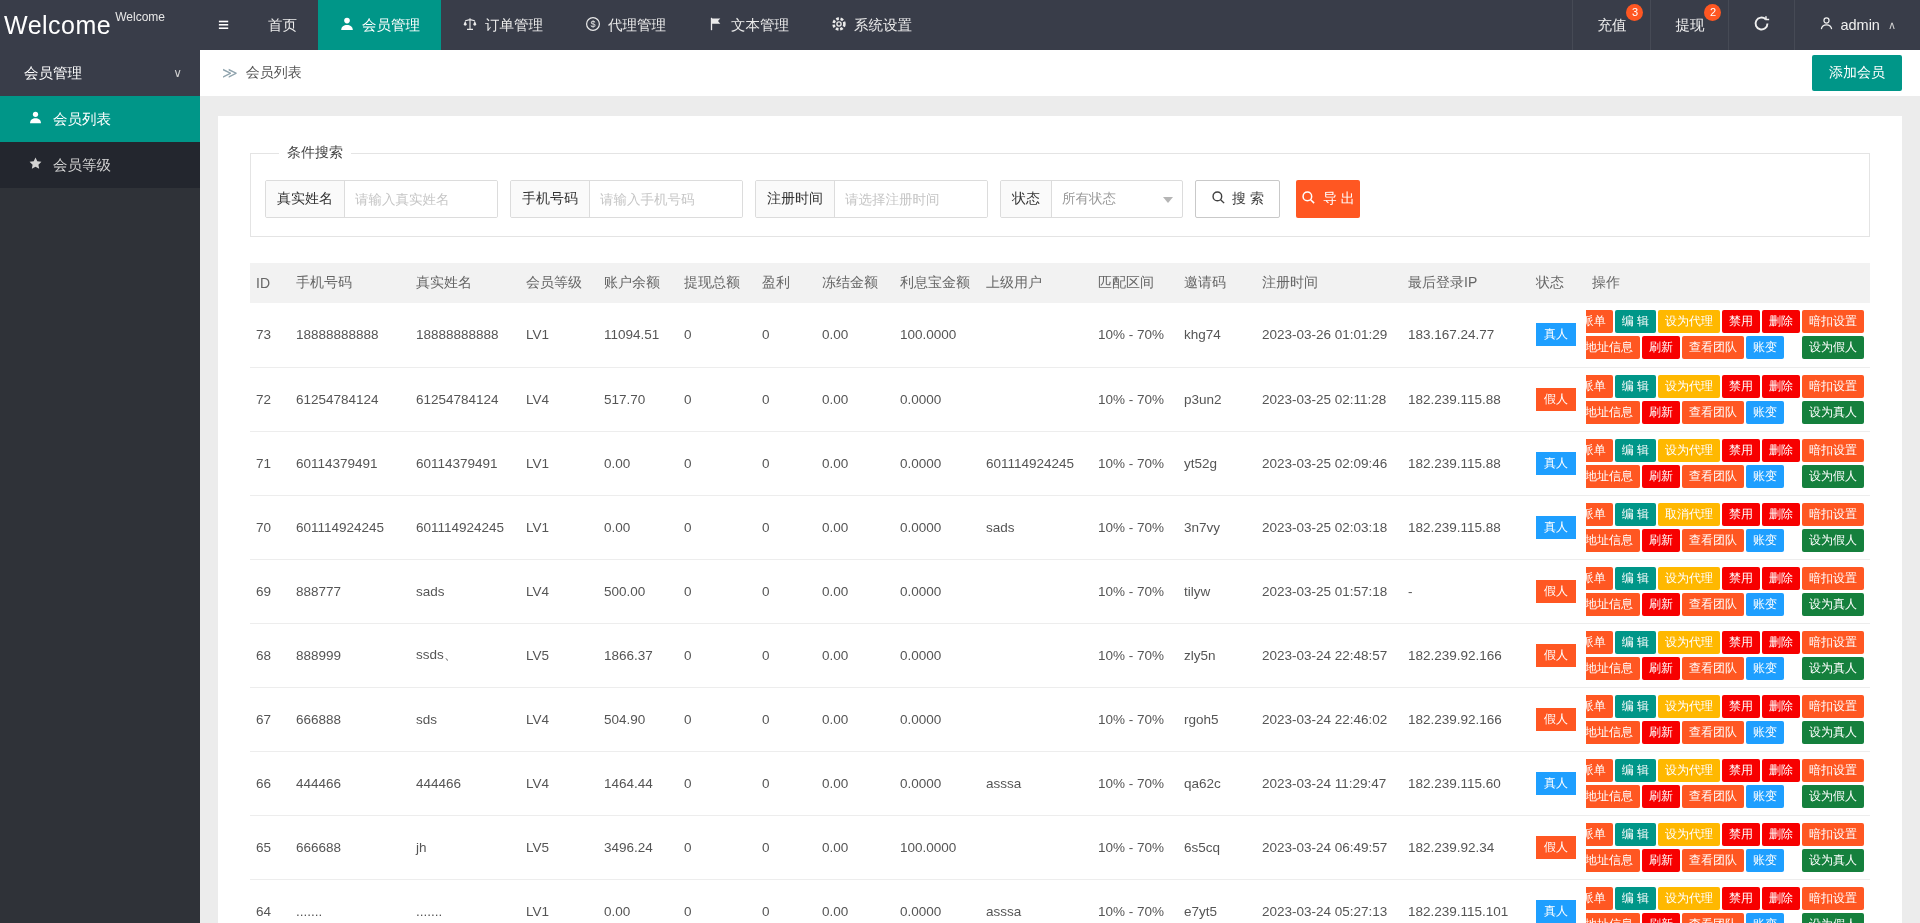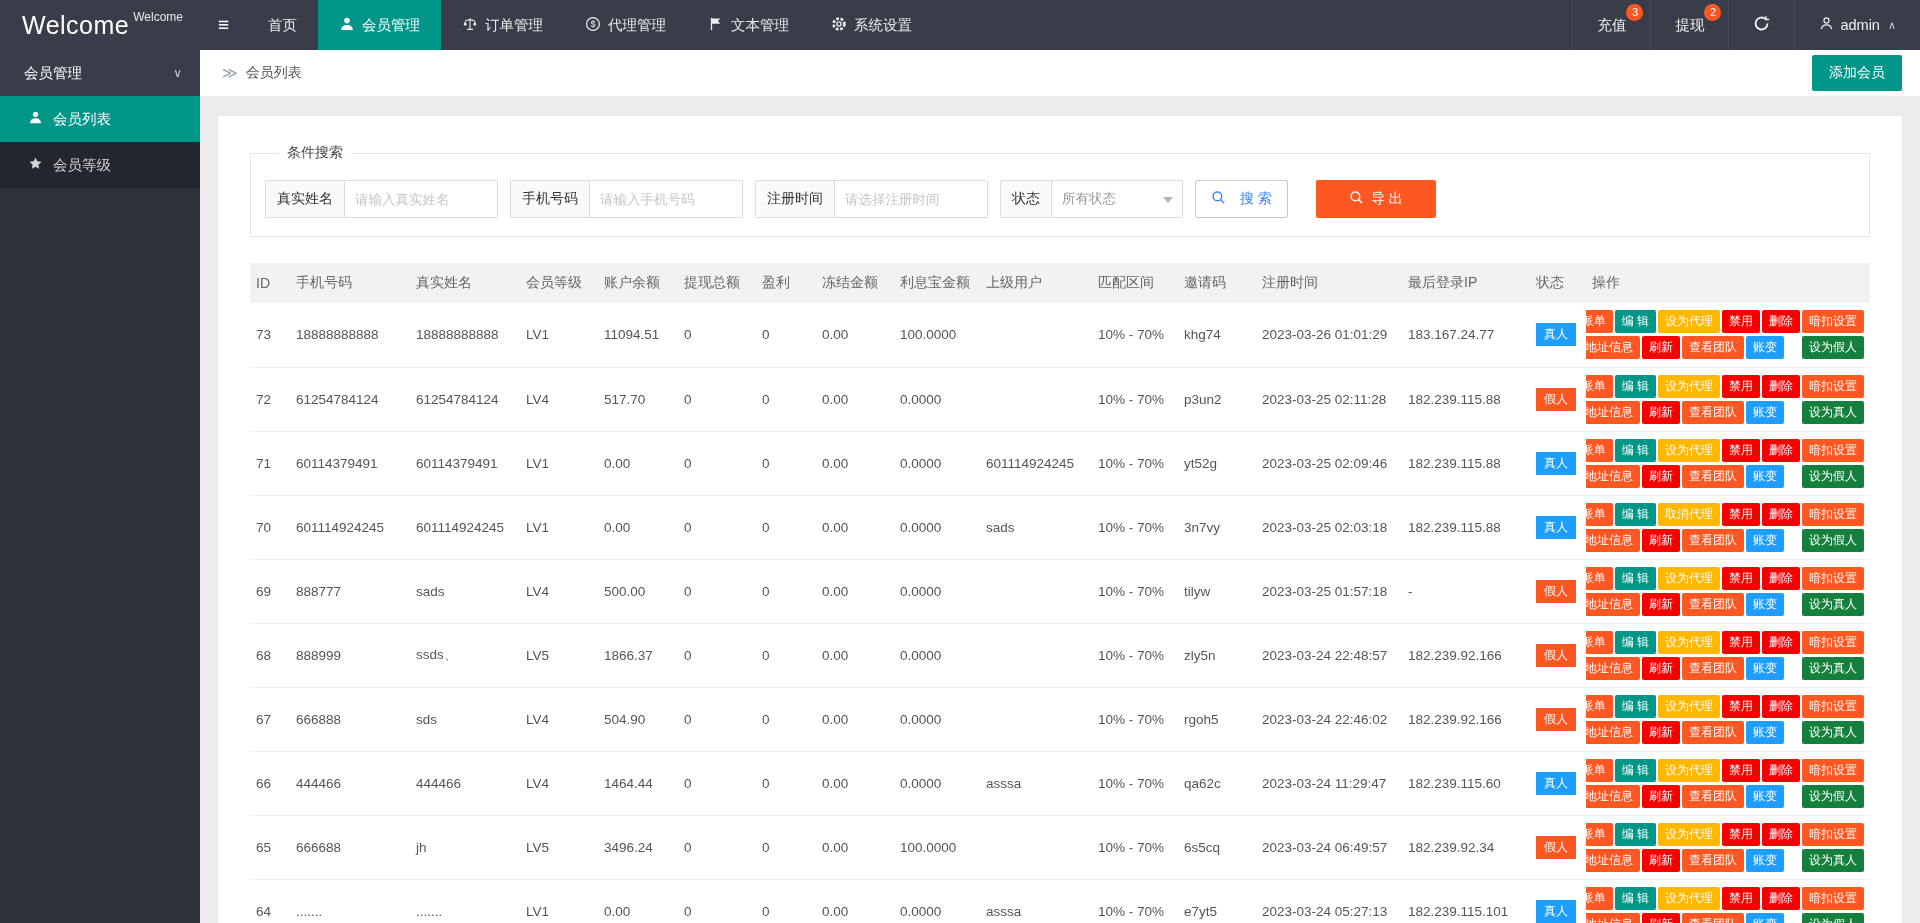--- a/index.html
+++ b/index.html
@@ -2,21 +2,21 @@
 <html><head>
 <meta charset="utf-8">
 <style>
   * { margin:0; padding:0; box-sizing:border-box; }
   html,body { width:1920px; height:923px; overflow:hidden;
     font-family:"Liberation Sans","DejaVu Sans",sans-serif; background:#ececec; }
 
   
   .navbar { position:absolute; top:0; left:0; width:1920px; height:50px;
     background:#393d49; display:flex; align-items:stretch; color:#fff; z-index:10; }
-  .logo { width:200px; display:flex; align-items:center; padding-left:22px; }
+  .logo { width:200px; display:flex; align-items:center; padding-left:4px; }
   .logo-main { font-size:25px; color:#fff; letter-spacing:.5px; }
   .logo-sup { font-size:12px; color:#e8e8e8; margin-left:4px; transform:translateY(-8px); }
   .nav-menu { display:flex; align-items:stretch; }
   .nav-item { display:flex; align-items:center; gap:7px; padding:11px 21px;
     font-size:14.5px; color:#ebebeb; cursor:pointer; }
   .nav-item.hamburger { padding:0 18px; font-size:19px; color:#fff; }
   .nav-item.active { background:#009688; color:#fff; }
   .nav-item svg { width:16px; height:16px; }
   .nav-right { margin-left:auto; display:flex; align-items:stretch; }
   .nav-chip { position:relative; display:flex; align-items:center; gap:6px;
@@ -58,27 +58,27 @@
   .flabel { background:#fafafa; border-right:1px solid #dcdcdc; display:flex;
     align-items:center; padding:0 11px; font-size:14px; color:#333; white-space:nowrap; }
   .fgroup input { border:none; outline:none; padding:0 10px; width:152px;
     font-size:13.5px; color:#666; }
   .fgroup input::placeholder { color:#c6c6c6; }
   .fselect { position:relative; width:130px; display:flex; align-items:center;
     padding:0 10px; font-size:13.5px; color:#999; cursor:pointer; }
   .fselect .arrow { position:absolute; right:9px; top:16px; width:0; height:0;
     border-left:5px solid transparent; border-right:5px solid transparent;
     border-top:6px solid #b5b5b5; }
-  .btn-search { height:38px; display:flex; align-items:center; gap:14px;
+  .btn-search { height:38px; display:flex; align-items:center; gap:6px;
     background:#fff; border:1px solid #c9c9c9; border-radius:2px; padding:0 15px;
-    font-size:14px; color:#3b82f6; cursor:pointer; }
+    font-size:14px; color:#404040; cursor:pointer; }
   .btn-search svg { width:15px; height:15px; }
   .btn-export { height:38px; display:flex; align-items:center; gap:7px;
-    background:#ff5722; border:none; border-radius:2px; padding:0 33px;
-    font-size:14px; color:#fff; cursor:pointer; margin-left:16px; }
+    background:#ff5722; border:none; border-radius:2px; padding:0 5px;
+    font-size:14px; color:#fff; cursor:pointer; margin-left:4px; }
   .btn-export svg { width:15px; height:15px; }
 
   
   table.members { width:100%; margin-top:26px; border-collapse:collapse; table-layout:fixed; }
   .members thead th { background:#f2f2f2; height:40px; font-weight:normal;
     font-size:14px; color:#666; text-align:left; padding:0 6px; }
   .members tbody td { height:64px; border-bottom:1px solid #ededed;
     font-size:13.5px; color:#555; padding:0 6px; overflow:hidden; white-space:nowrap; }
   .status-badge { display:inline-block; padding:3px 8px; border-radius:0;
     color:#fff; font-size:12px; cursor:pointer; }

